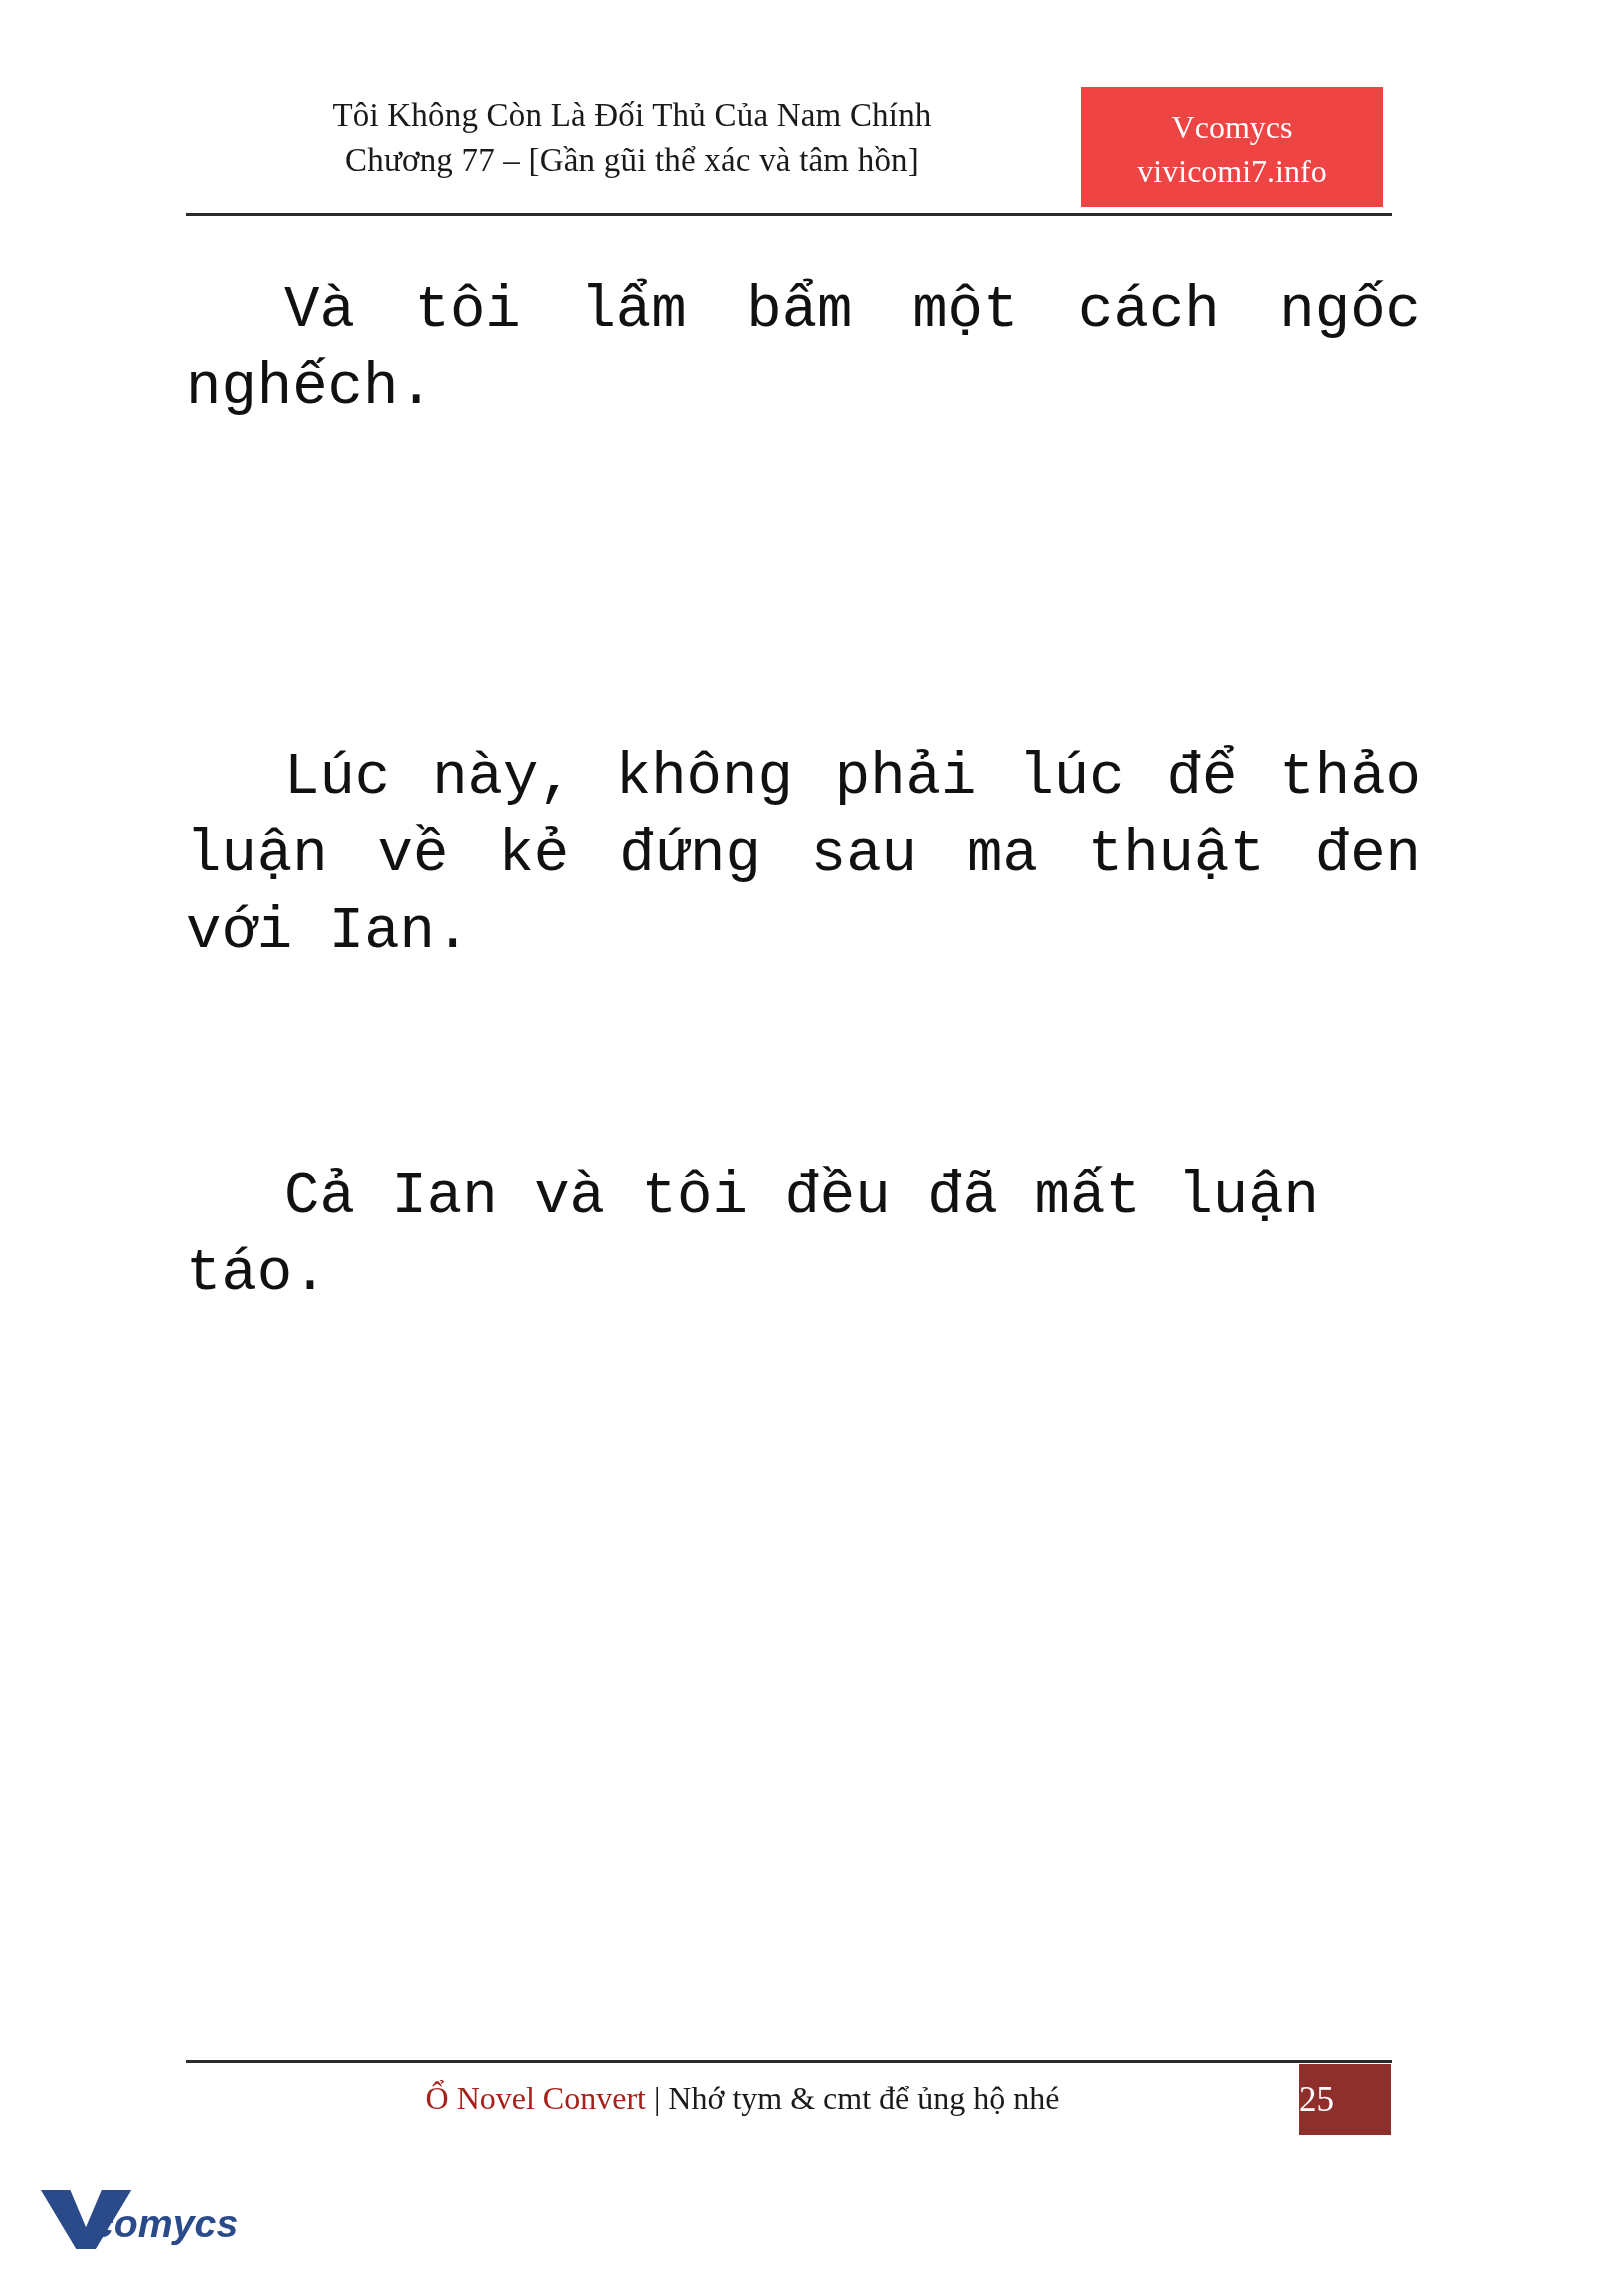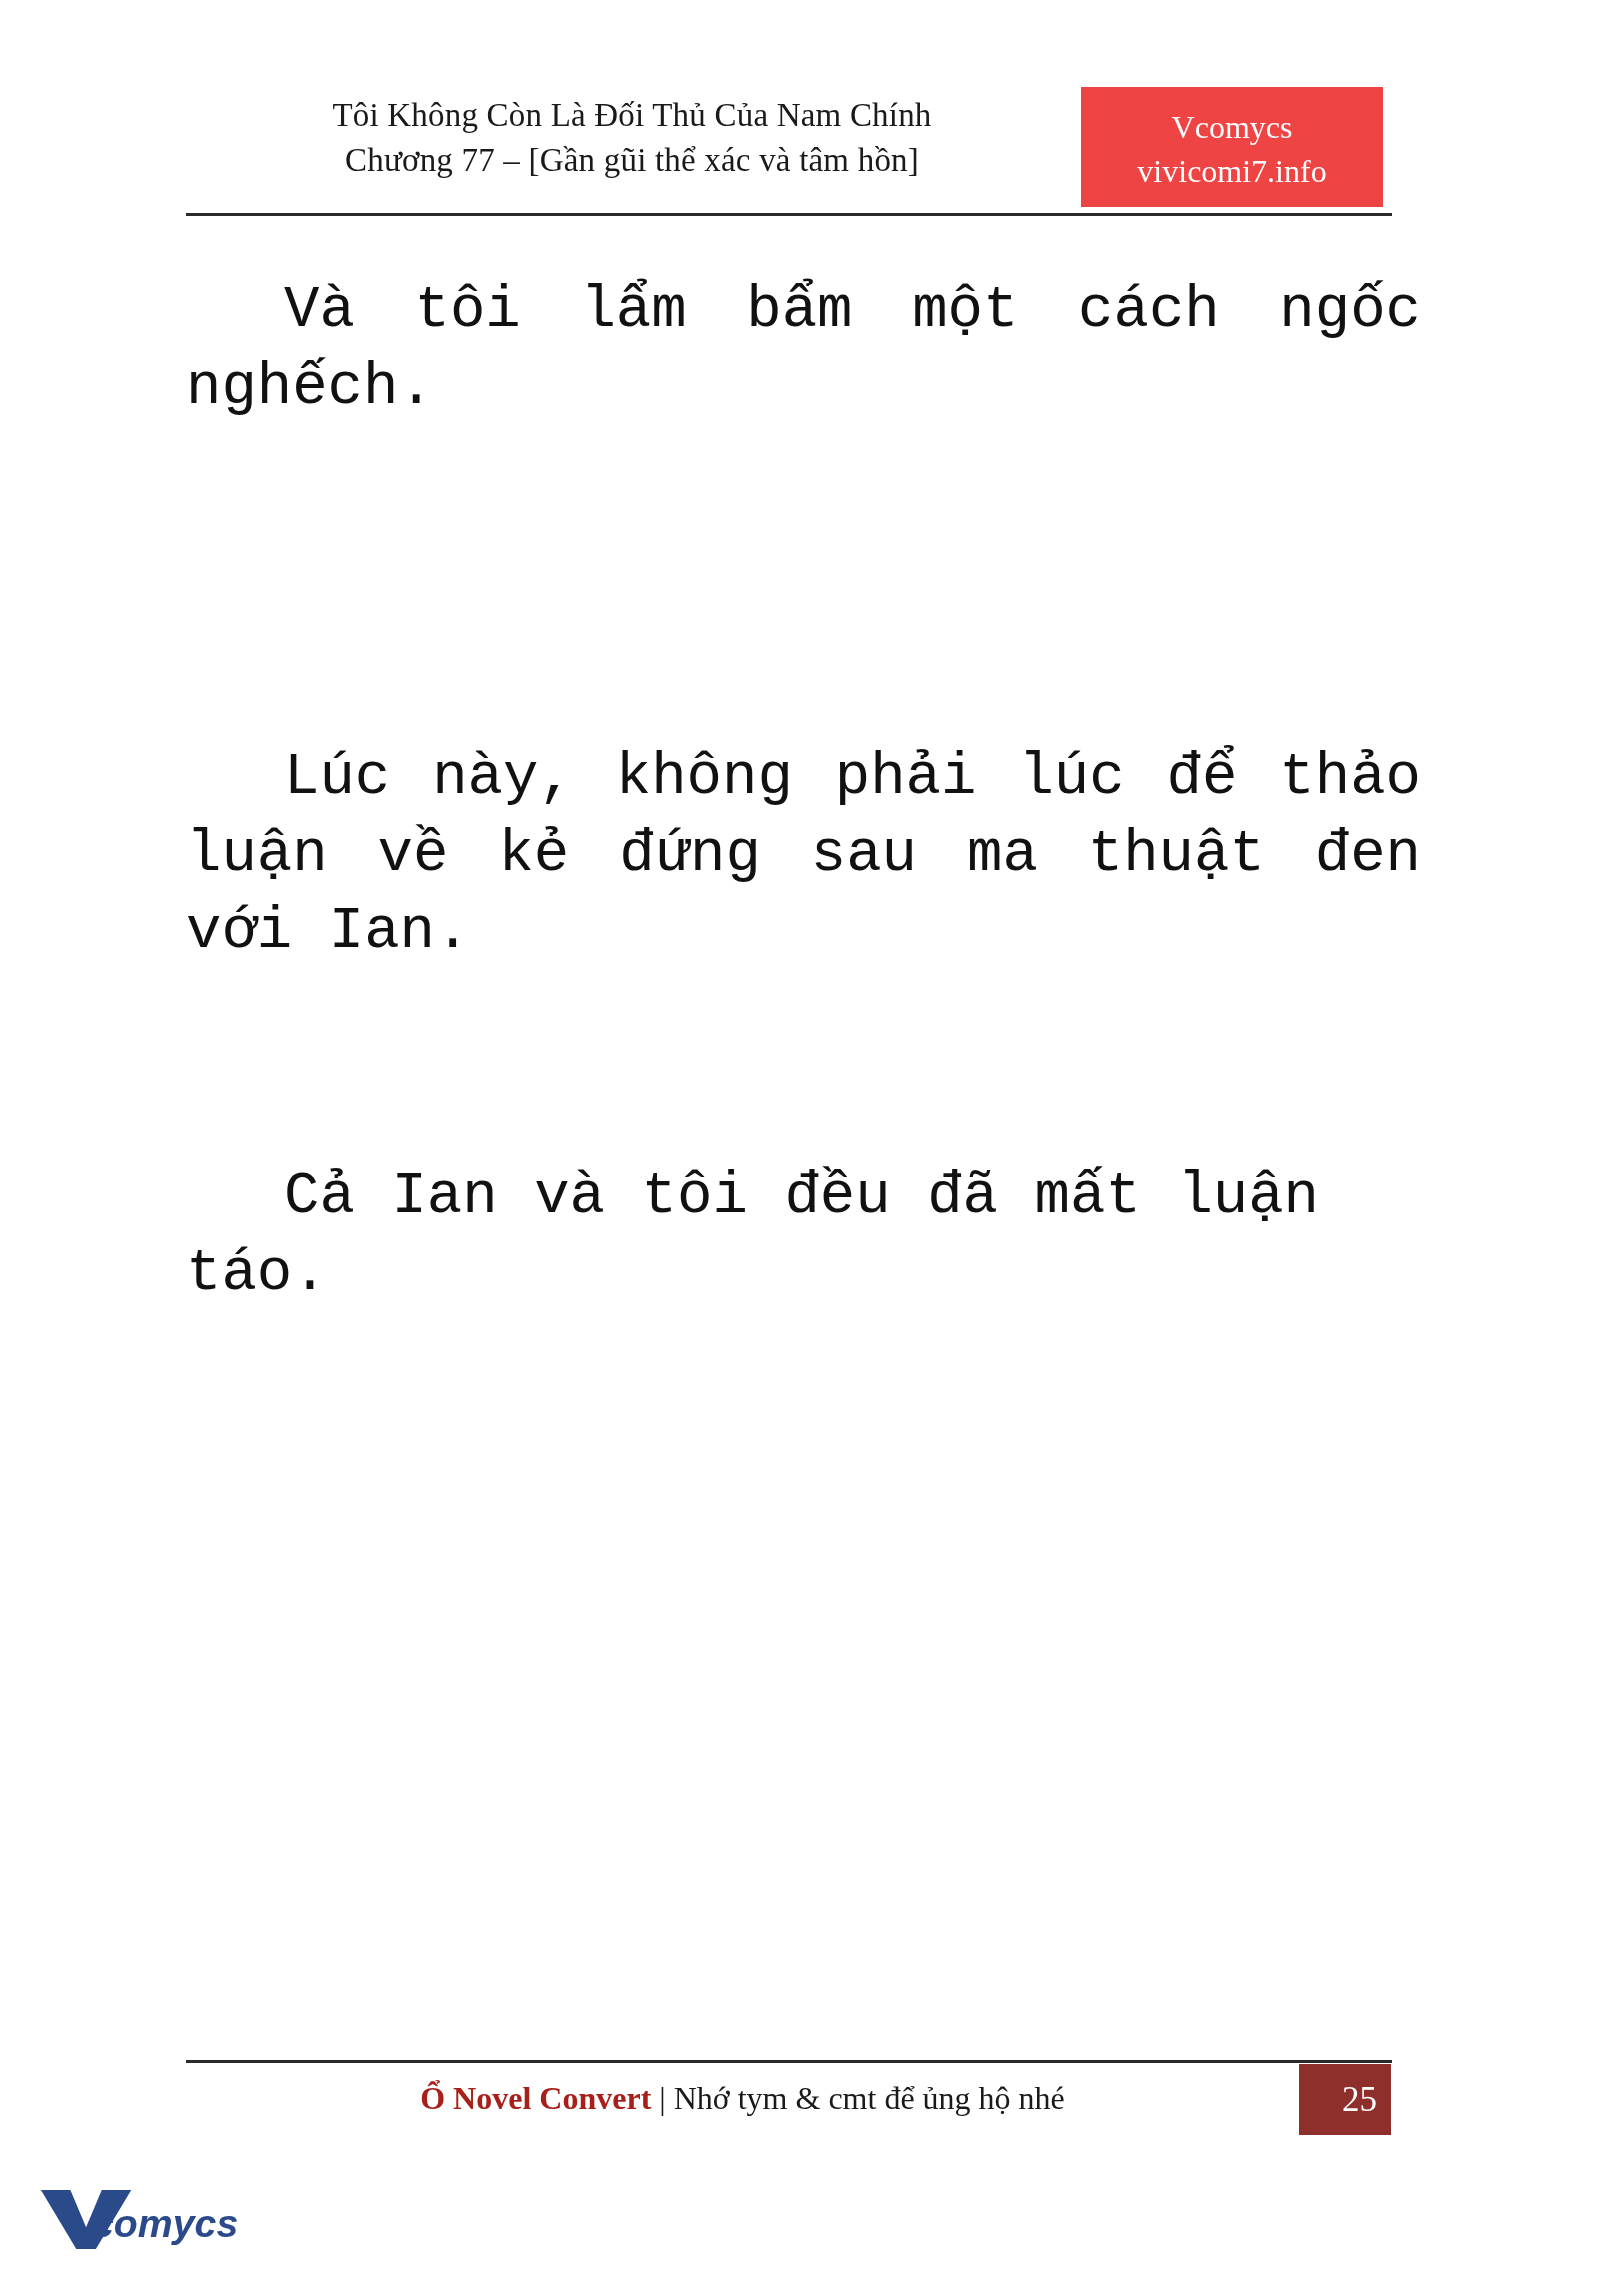--- a/index.html
+++ b/index.html
@@ -117,37 +117,36 @@
     top: 9.8px;
     width: 1113px;
     text-align: center;
     font-size: 32px;
     font-family: "Liberation Serif", serif;
     color: #1a1a1a;
     white-space: nowrap;
   }
   .footer-brand {
     color: #a8201a;
-    font-weight: bold;
+    font-weight: normal;
     margin-top: 12px;
   }
   .footer-sep { color: #1a1a1a; }
   .footer-page {
     position: absolute;
     left: 1113px;
     top: -5.9px;
     width: 92px;
     height: 71px;
     background: #8e2f2b;
     color: #ffffff;
     font-size: 35px;
-    text-align: center;
+    text-align: left;
     line-height: 71px;
     font-family: "Liberation Serif", serif;
-    padding-left: 29px;
   }
 
   
   .logo {
     position: absolute;
     left: 37px;
     top: 2182px;
     width: 216px;
     height: 71px;
   }

